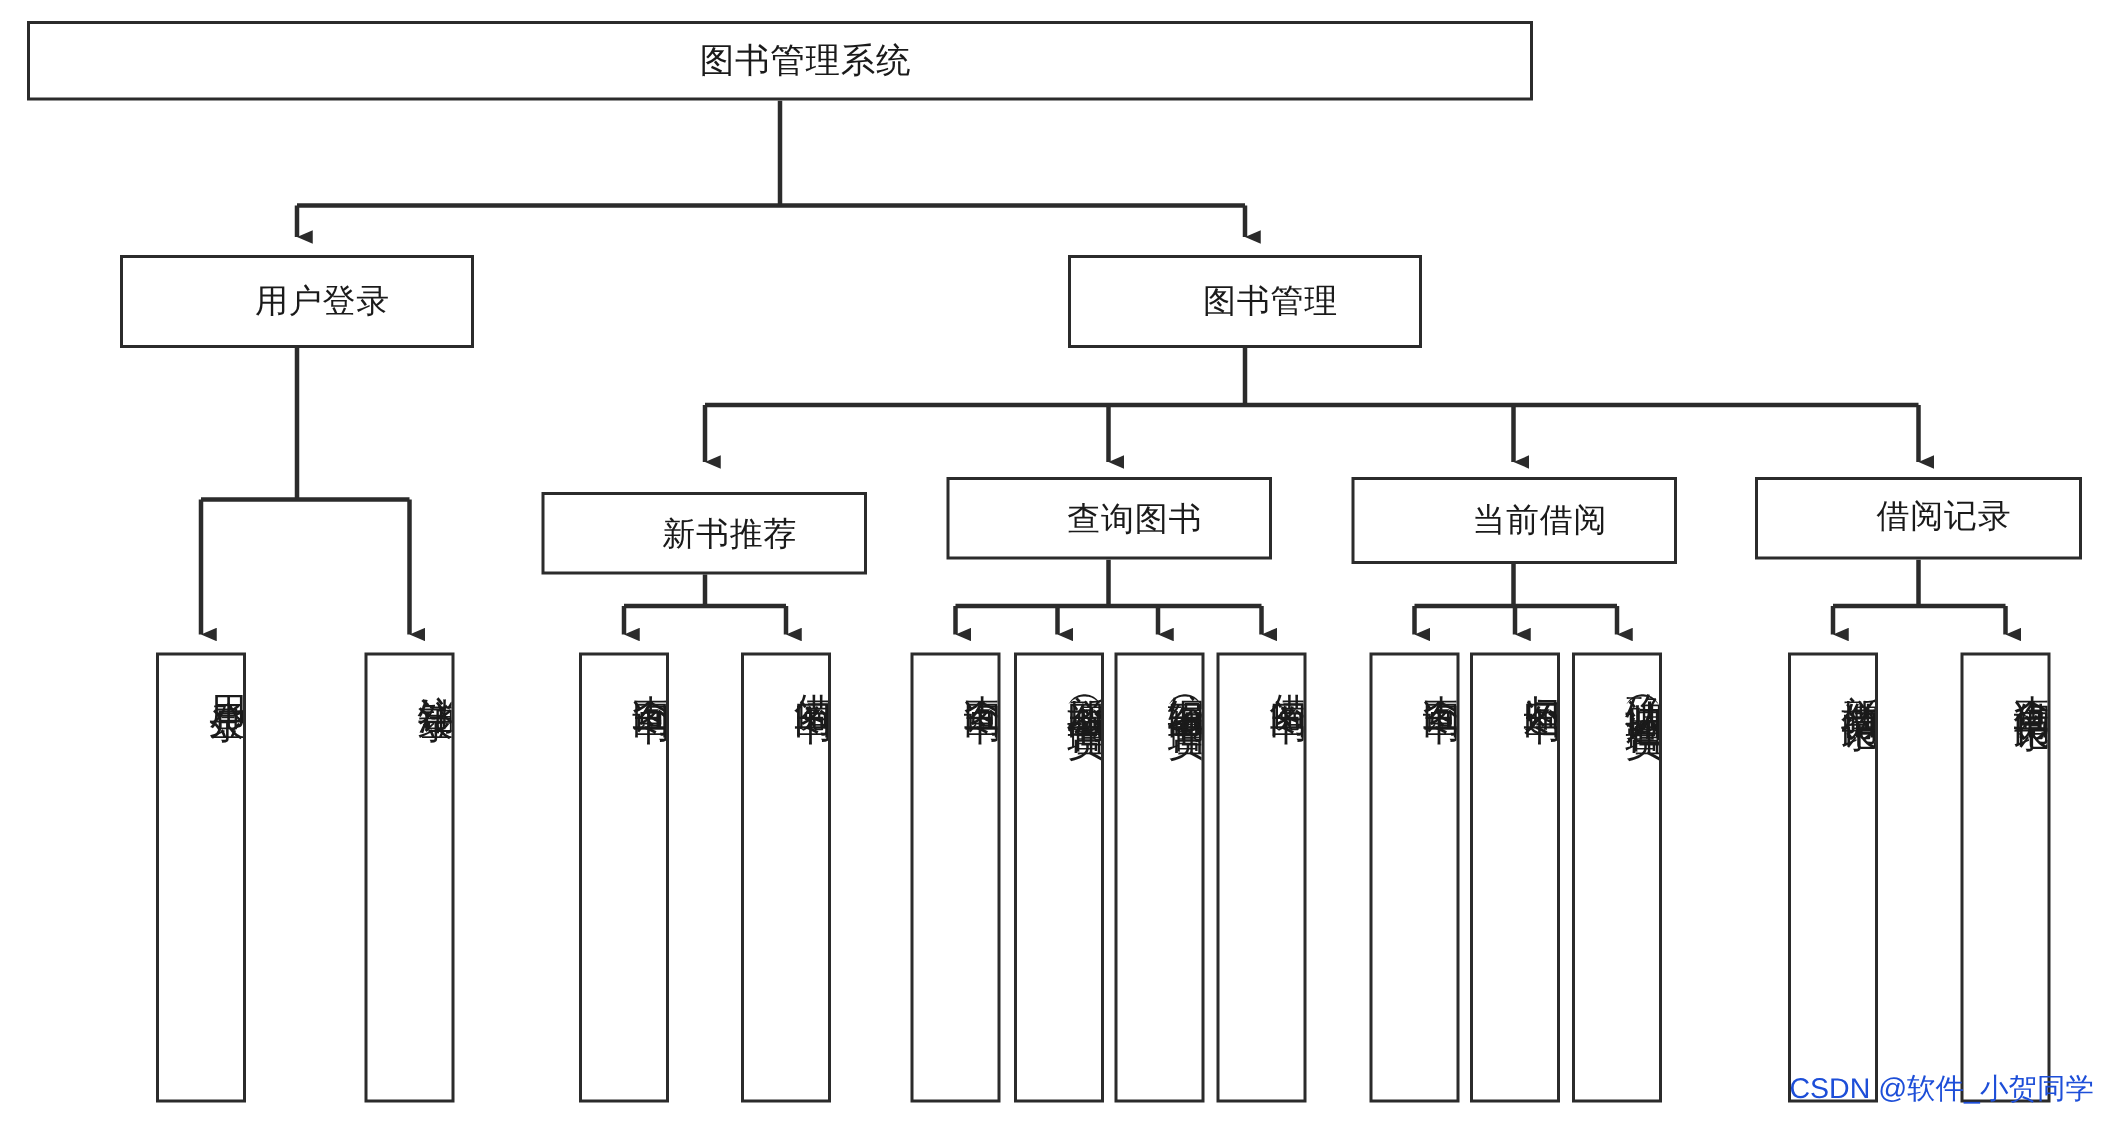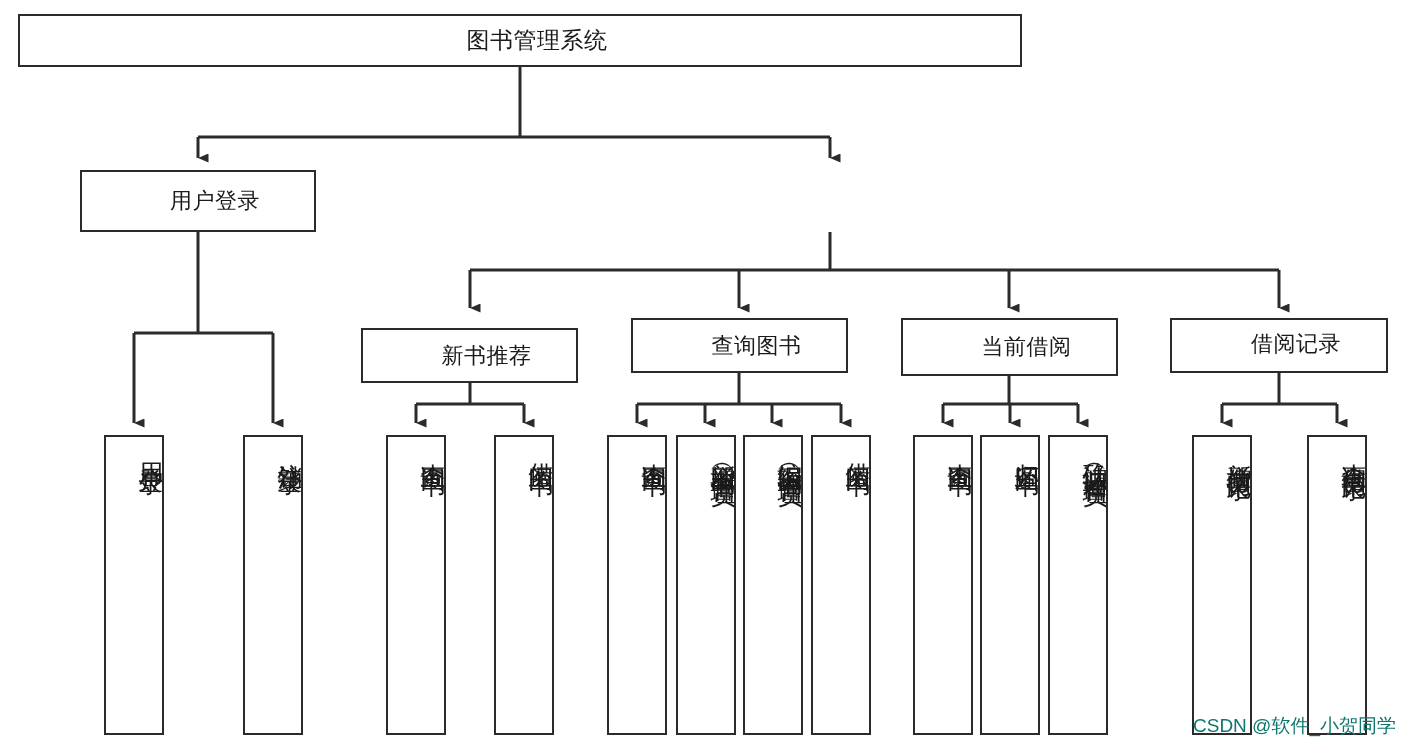--- a/index.html
+++ b/index.html
@@ -59,21 +59,21 @@
   .node.vertical .label {
     writing-mode: vertical-rl;
     text-orientation: upright;
     font-size: 25px;
     letter-spacing: 3px;
     line-height: 1.0;
     white-space: nowrap;
   }
   .watermark {
     position: absolute;
-    color: #0f766e;
+    color: #1d4ed8;
     font-size: 19px;
     white-space: nowrap;
     user-select: none;
   }
 </style>
 </head>
 <body>
 
 <div id="diagram-root">
 
@@ -127,20 +127,23 @@
     </g>
   </svg>
 
   <div class="node root horizontal" style="left:18px; top:14px; width:1004px; height:53px;">
     <span class="label">图书管理系统</span>
   </div>
 
   <div class="node horizontal" style="left:80px; top:170px; width:236px; height:62px;">
     <span class="label">用户登录</span>
   </div>
+  <div class="node horizontal" style="left:712px; top:170px; width:236px; height:62px;">
+    <span class="label">图书管理</span>
+  </div>
 
   <div class="node horizontal" style="left:361px; top:328px; width:217px; height:55px;">
     <span class="label">新书推荐</span>
   </div>
   <div class="node horizontal" style="left:631px; top:318px; width:217px; height:55px;">
     <span class="label">查询图书</span>
   </div>
   <div class="node horizontal" style="left:901px; top:318px; width:217px; height:58px;">
     <span class="label">当前借阅</span>
   </div>

